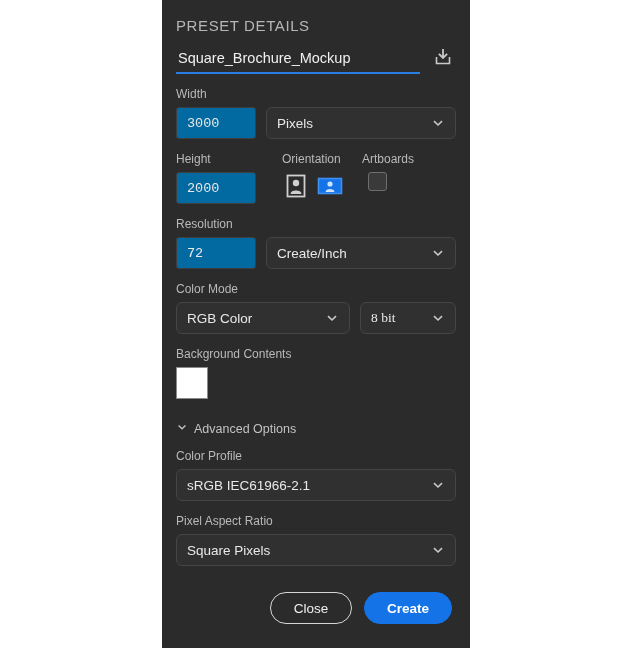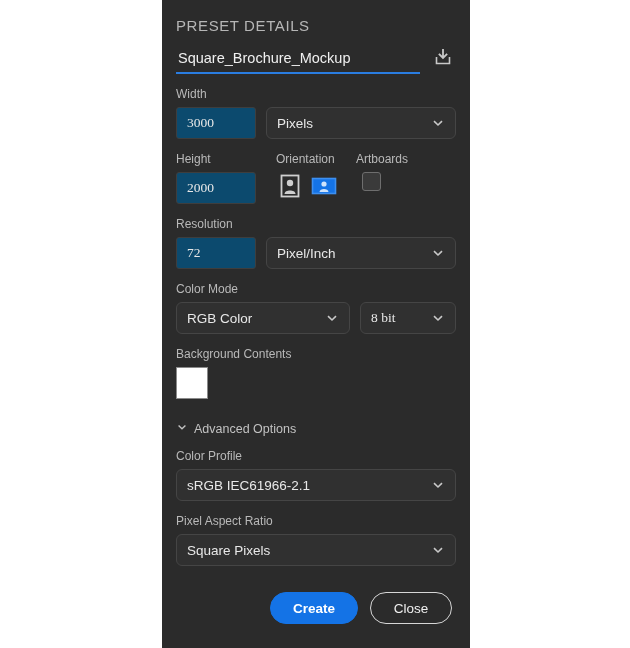--- a/index.html
+++ b/index.html
@@ -69,26 +69,26 @@
 
   
   .row {
     display: flex;
     gap: 10px;
     align-items: center;
   }
   .num-input {
     width: 80px;
     height: 32px;
-    background: #0c4a6e;
+    background: #0369a1;
     border: 1px solid #3e3e3e;
     border-radius: 3px;
     color: #e8e8e8;
     font-size: 13.5px;
-    font-family: Liberation Serif, serif;
+    font-family: Liberation Mono, monospace;
     padding: 0 10px;
     box-sizing: border-box;
     outline: none;
   }
   .select {
     position: relative;
     height: 32px;
     background: #303030;
     border: 1px solid #454545;
     border-radius: 6px;
@@ -115,21 +115,21 @@
   .select-grow { flex: 1; }
   .select-8bit { width: 96px; font-family: Liberation Serif, serif; }
 
   
   .mid-row {
     display: flex;
     align-items: flex-start;
     gap: 10px;
   }
   .col-height { width: 80px; }
-  .col-orient { margin-left: 10px; }
+  .col-orient { margin-left: 16px; }
   .orient-icons { display: flex; gap: 6px; }
   .orient-btn {
     width: 28px;
     height: 28px;
     display: flex;
     align-items: center;
     justify-content: center;
     cursor: pointer;
     border-radius: 2px;
   }
@@ -261,21 +261,21 @@
     <div class="col-artboards">
       <div class="field-label">Artboards</div>
       <div class="checkbox"></div>
     </div>
   </div>
 
   <div class="field-label">Resolution</div>
   <div class="row">
     <input class="num-input" type="text" value="72" style="">
     <div class="select select-grow">
-      <span class="sel-label">Pixel/Inch</span>
+      <span class="sel-label">Create/Inch</span>
       <span class="chev">
         <svg width="14" height="14" viewBox="0 0 14 14">
             <path d="M3 5.2 L7 9 L11 5.2" stroke="#c8c8c8" stroke-width="1.6" fill="none"></path>
           </svg>
       </span>
     </div>
   </div>
 
   <div class="field-label">Color Mode</div>
   <div class="row">
@@ -329,17 +329,17 @@
       <span class="sel-label">Square Pixels</span>
       <span class="chev">
         <svg width="14" height="14" viewBox="0 0 14 14">
             <path d="M3 5.2 L7 9 L11 5.2" stroke="#c8c8c8" stroke-width="1.6" fill="none"></path>
           </svg>
       </span>
     </div>
   </div>
 
   <div class="footer">
+    <div class="btn btn-close">Close</div>
     <div class="btn btn-create">Create</div>
-    <div class="btn btn-close">Close</div>
   </div>
 
 </div>
 
 </body></html>

